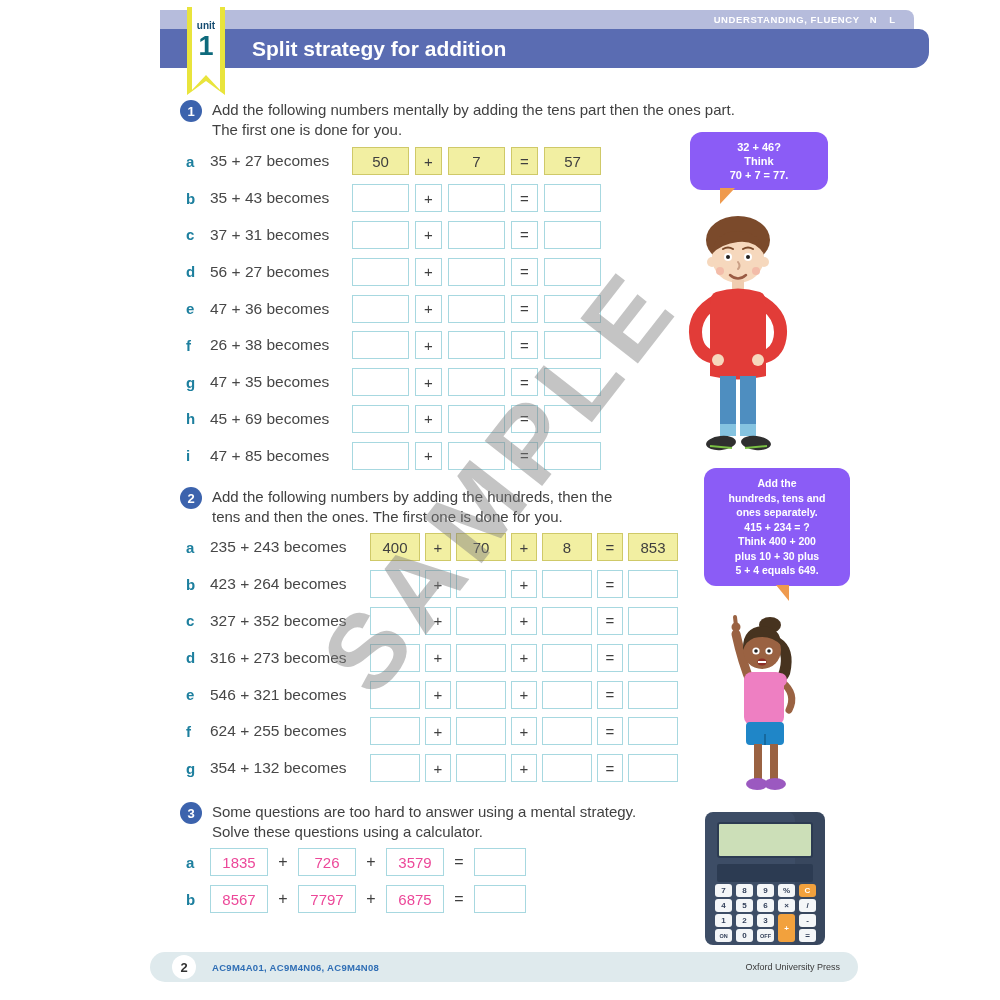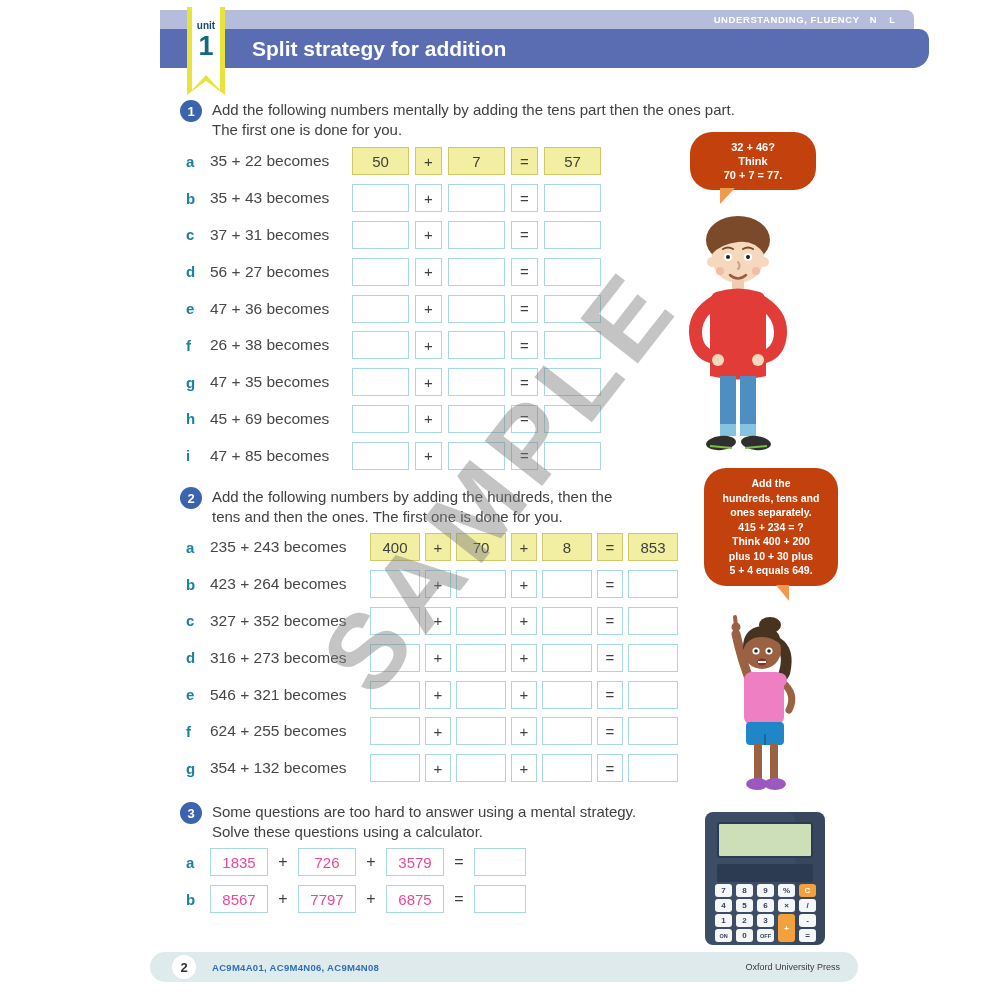--- a/index.html
+++ b/index.html
@@ -46,22 +46,22 @@
   .w2{width:50px;margin-right:5px;}
   .o2{width:26px;margin-right:5px;}
   .filled{background:#f2efa2;border-color:#cfc968;}
   
   .tbox{width:58px;height:28px;box-sizing:border-box;display:flex;align-items:center;
         justify-content:center;font-size:15px;color:#ec4899;background:#fff;border:1px solid #a7d8e0;}
   .tend{width:52px;}
   .plainop{width:30px;text-align:center;font-size:16px;color:#3f3f3f;}
 
   
-  .bubble{position:absolute;background:#c2410c;border-radius:22px;color:#ffffff;
-          text-align:center;padding:8px 6px;z-index:2;}
+  .bubble{position:absolute;background:#8b5cf6;border-radius:12px;color:#ffffff;
+          text-align:center;padding:8px 12px;z-index:2;}
   .bubble .bline{font-size:11px;font-weight:bold;line-height:14px;}
   #bubble2-wrap .bline{font-size:10.5px;line-height:14.5px;}
   .tail{position:absolute;width:0;height:0;border-top:16px solid #ef9a4e;}
   .tail1{left:30px;bottom:-14px;border-right:15px solid transparent;}
   .tail2{left:72px;bottom:-15px;border-left:13px solid transparent;}
 
   
   .illus{position:absolute;}
 
   
@@ -111,21 +111,21 @@
   </div>
 
   <div class="q-circle" style="left:180px;top:100px;">1</div>
   <div class="instr" style="top:100px;">
     <div>Add the following numbers mentally by adding the tens part then the ones part.</div>
     <div>The first one is done for you.</div>
   </div>
   <div id="q1-rows" class="rows" style="top:143px;">
       <div class="wrow">
         <span class="row-letter">a</span>
-        <span class="row-problem p1">35 + 22 becomes</span>
+        <span class="row-problem p1">35 + 27 becomes</span>
         <div class="abox w1 filled">50</div>
         <div class="abox o1 filled">+</div>
         <div class="abox w1 filled">7</div>
         <div class="abox o1 filled">=</div>
         <div class="abox w1 filled">57</div>
       </div>
       <div class="wrow">
         <span class="row-letter">b</span>
         <span class="row-problem p1">35 + 43 becomes</span>
         <div class="abox w1"></div>

